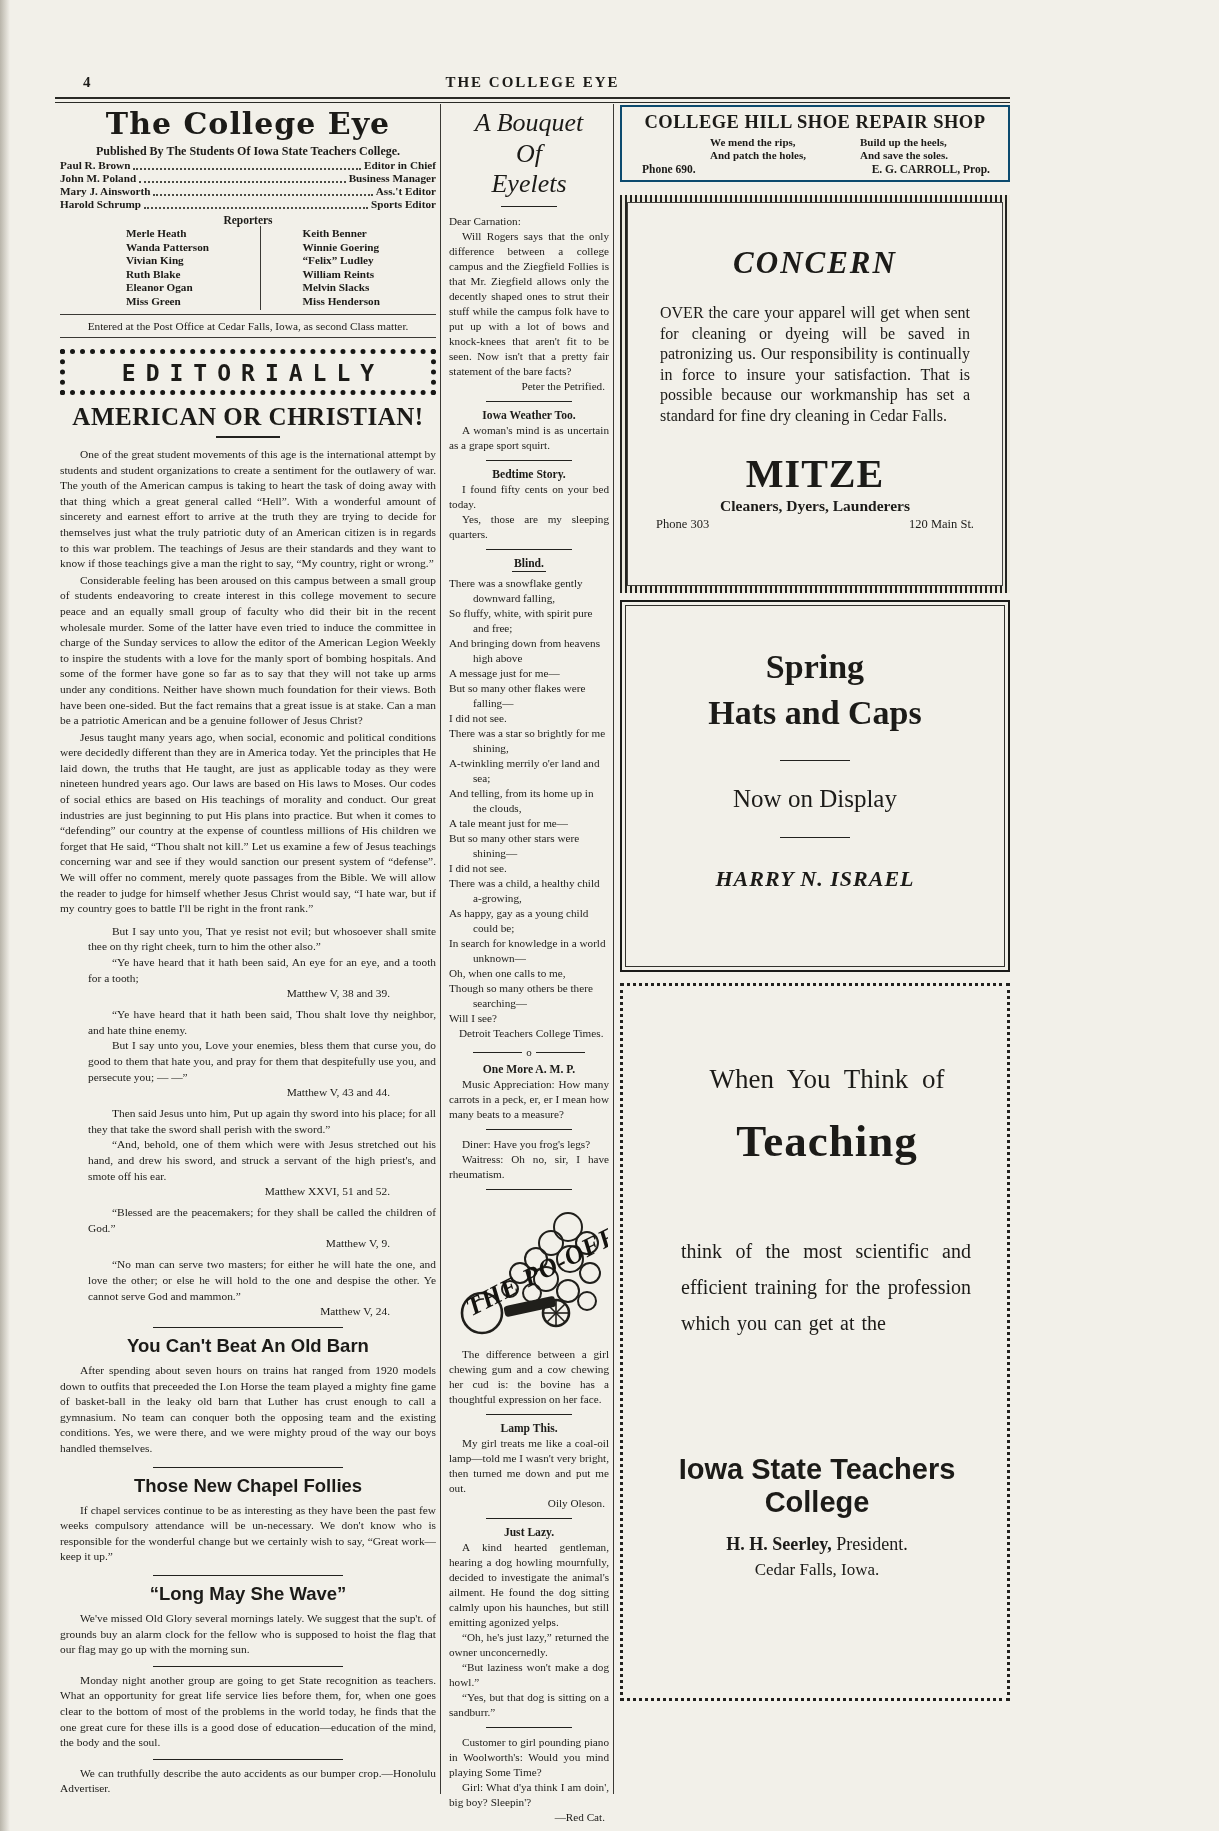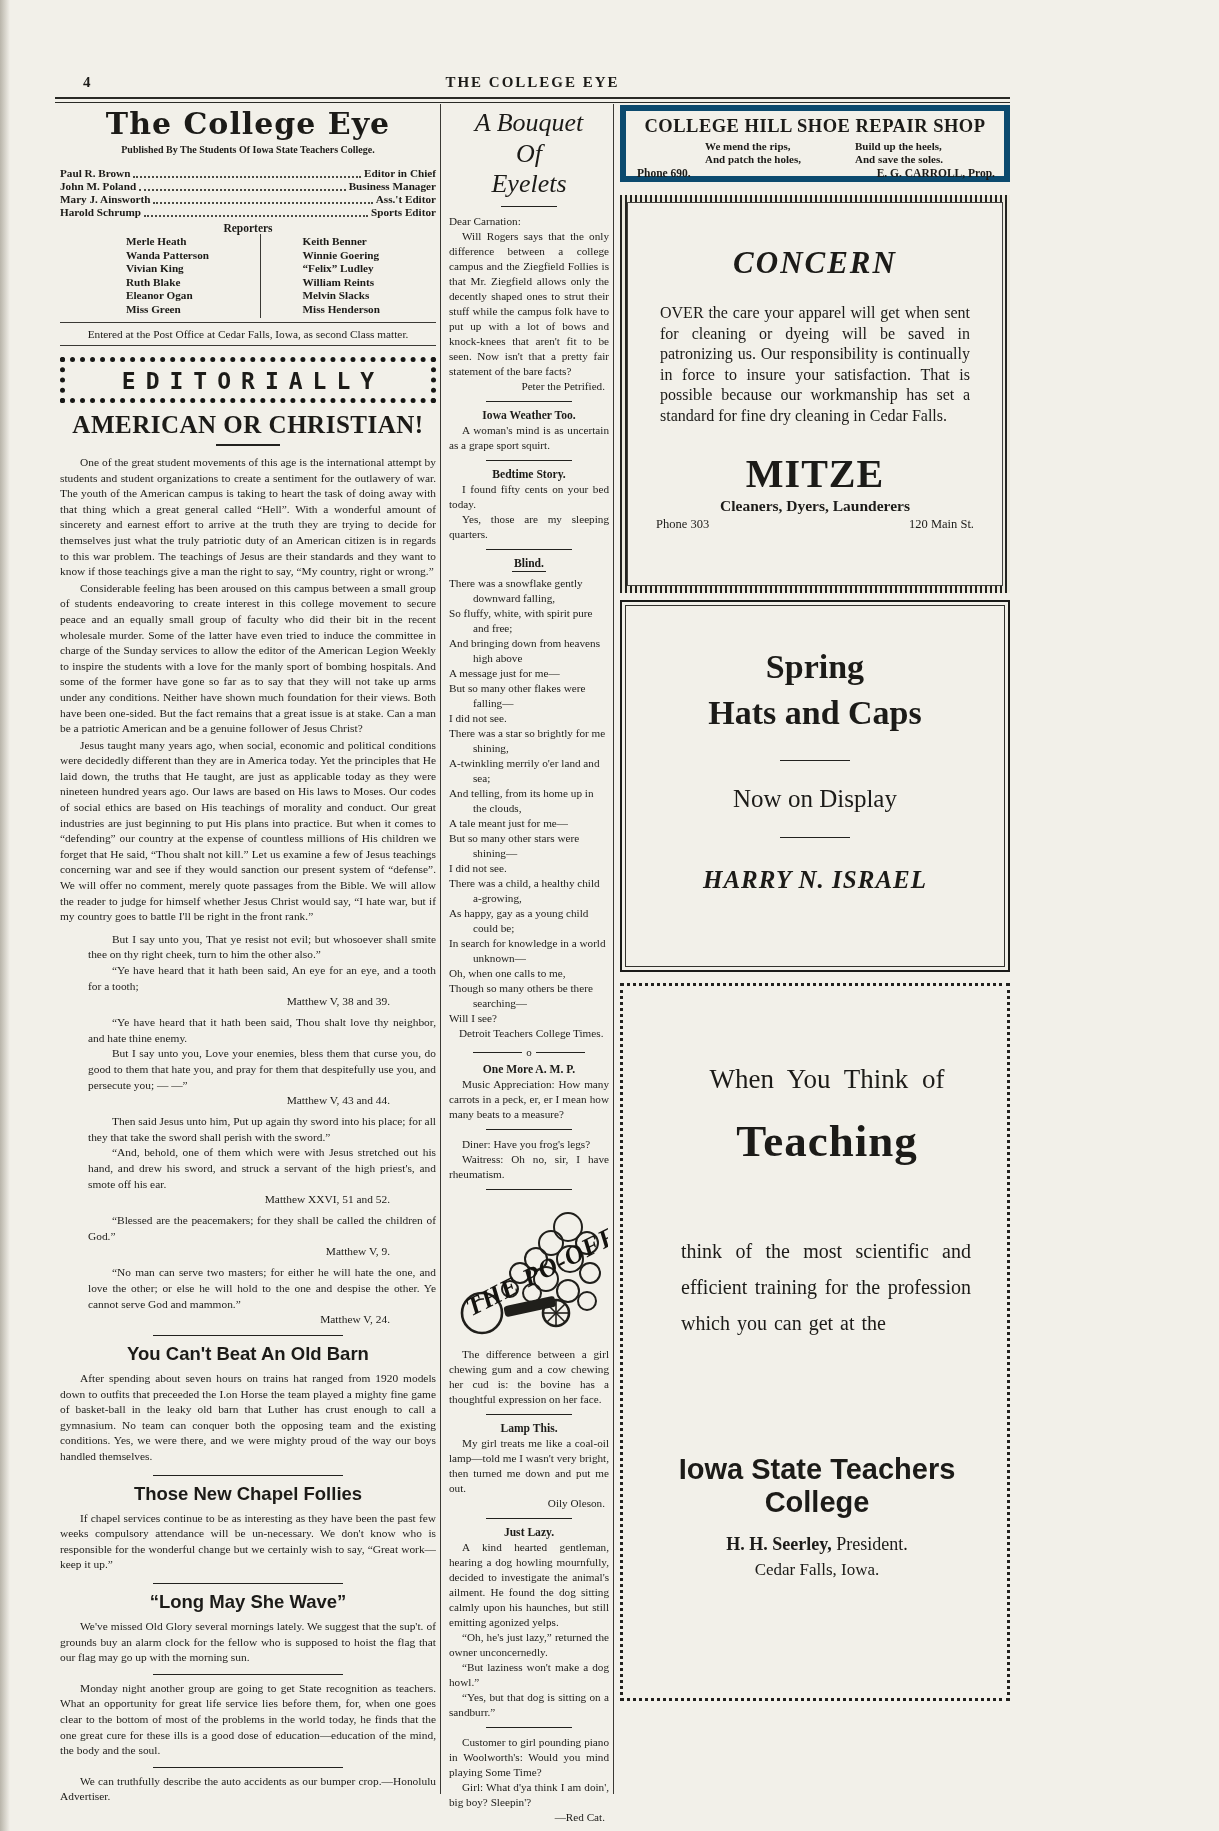--- a/index.html
+++ b/index.html
@@ -22,21 +22,21 @@
   
   .col-left  { position:absolute; left:60px;  top:106px; width:376px; }
   .col-mid   { position:absolute; left:449px; top:106px; width:160px; }
   .col-right { position:absolute; left:620px; top:105px; width:390px; height:1700px; }
   .vrule { position:absolute; top:104px; height:1690px; border-left:1.5px solid #3a3934; }
   .vrule-1 { left:440px; } .vrule-2 { left:613px; }
 
   
   .masthead-title { font-family:"DejaVu Serif",serif; font-weight:bold; font-size:30px;
     text-align:center; letter-spacing:1px; margin:0 0 3px; }
-  .masthead-pub { font-weight:bold; font-size:10px; text-align:center; margin-bottom:12px; }
+  .masthead-pub { font-weight:bold; font-size:12px; text-align:center; margin-bottom:0; }
   .staff-row { display:flex; font-size:11.2px; font-weight:bold; line-height:13px; }
   .staff-row .leader { flex:1; border-bottom:2px dotted #4a4a44; margin:0 3px 2px; }
   .reporters-label { text-align:center; font-weight:bold; font-size:11.5px; margin-top:3px; }
   .reporters { display:flex; }
   .reporters ul { list-style:none; margin:0; padding:1px 0 2px; flex:1;
     font-weight:bold; font-size:11.2px; line-height:13.5px; }
   .reporters ul.rleft  { padding-left:66px; }
   .reporters ul.rright { border-left:1.5px solid #3a3934; padding-left:42px; }
   .masthead-entered { border-top:1.5px solid #3a3934; border-bottom:1.5px solid #3a3934;
     text-align:center; font-size:11.3px; padding:5px 0; margin-top:4px; }
@@ -68,21 +68,21 @@
   .mid-rule { width:86px; border-top:1.5px solid #22211e; margin:7px auto; }
   .sig-right { text-align:right !important; text-indent:0 !important; margin-right:4px !important; }
   .poem div { font-size:11.2px; line-height:15px; padding-left:24px; text-indent:-24px; }
   .o-divider { display:flex; align-items:center; justify-content:center;
     width:120px; margin:5px auto; font-size:11px; }
   .o-line { flex:1; border-top:1px solid #22211e; margin:0 4px; }
   .po-drawing { display:block; margin:2px auto 4px; }
 
   
   .ad-shoe { position:absolute; left:0; top:0; width:100%; height:77px; box-sizing:border-box;
-    border:6px solid #0c4a6e; padding:5px 7px 4px; }
+    border:2px solid #0c4a6e; padding:5px 16px 4px; }
   .ad-shoe-title { text-align:center; font-weight:bold; font-size:18.5px; letter-spacing:0.5px; }
   .ad-shoe-body { position:relative; height:46px; font-size:11px; font-weight:bold; line-height:13px; }
   .verse1 { position:absolute; left:72px; top:3px; }
   .verse2 { position:absolute; left:222px; top:3px; }
   .shoe-phone { position:absolute; left:4px; bottom:3px; font-weight:bold; font-size:11.5px; }
   .shoe-prop  { position:absolute; right:2px; bottom:3px; font-weight:bold; font-size:11.5px; }
 
   .ad-mitze { position:absolute; left:0; top:90px; width:100%; height:398px; box-sizing:border-box;
     padding:7px; background:repeating-linear-gradient(90deg,#23231f 0 2px,#eceade 2px 5px); }
   .ad-mitze-inner { background:#f2f0e9; width:100%; height:100%; box-sizing:border-box;
@@ -93,21 +93,21 @@
   .mitze-brand { text-align:center; font-weight:bold; font-size:40px; letter-spacing:1px; margin-top:24px; }
   .mitze-sub  { text-align:center; font-weight:bold; font-size:15.5px; }
   .mitze-foot { display:flex; justify-content:space-between; font-size:12.5px; margin-top:2px; }
 
   .ad-israel { position:absolute; left:0; top:495px; width:100%; height:372px; box-sizing:border-box;
     border:2.5px solid #1a1a18; box-shadow:inset 0 0 0 3px #f2f0e9, inset 0 0 0 4px #33322e;
     text-align:center; padding-top:42px; }
   .israel-line1, .israel-line2 { font-size:34px; font-weight:600; line-height:1.35; }
   .israel-rule { width:70px; border-top:1.5px solid #22211e; margin:24px auto; }
   .israel-line3 { font-size:25px; }
-  .israel-name { font-size:25px; font-style:italic; font-weight:bold; letter-spacing:1px; margin-top:28px;text-align:center; }
+  .israel-name { font-size:22px; font-style:italic; font-weight:bold; letter-spacing:1px; margin-top:28px;text-align:center; }
 
   .ad-teaching { position:absolute; left:0; top:878px; width:100%; height:718px; box-sizing:border-box;
     border:3px dotted #22211e; padding:78px 28px 0 52px; }
   .teach-line1 { font-size:27px; text-align:center; word-spacing:7px; }
   .teach-word  { font-size:45px; font-weight:bold; text-align:center; margin-top:20px; letter-spacing:1px; }
   .teach-body  { margin:66px 8px 0 6px; font-size:20px; line-height:36px;
     text-align:justify; word-spacing:2px; }
   .teach-college { margin-top:112px; text-align:center; font-family:"Liberation Sans",sans-serif;
     font-weight:800; font-size:29px; margin-left:-20px; }
   .teach-pres { text-align:center; font-size:18px; margin-top:15px; margin-left:-20px; }

